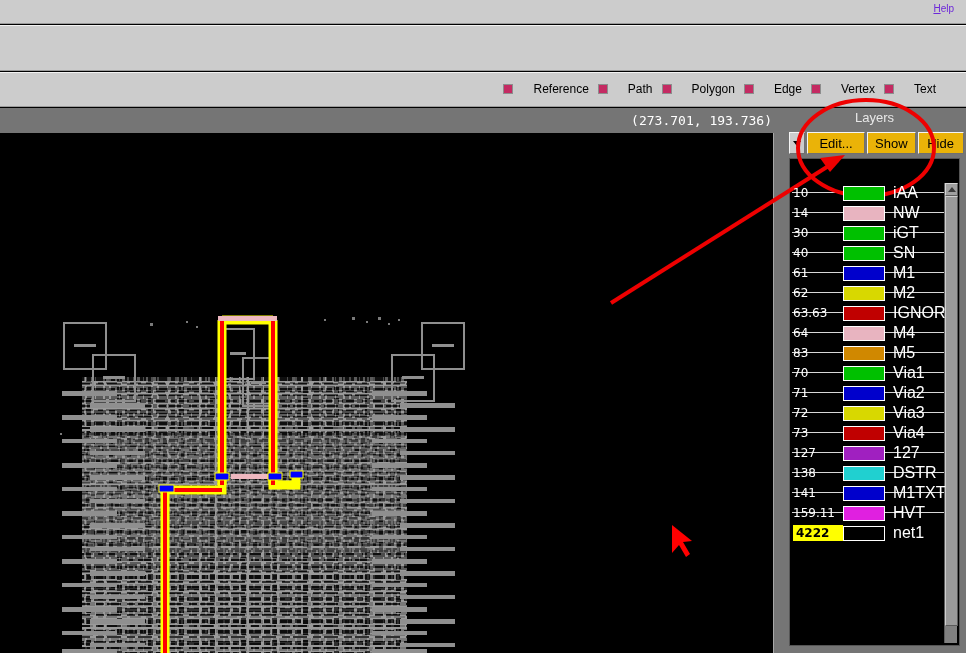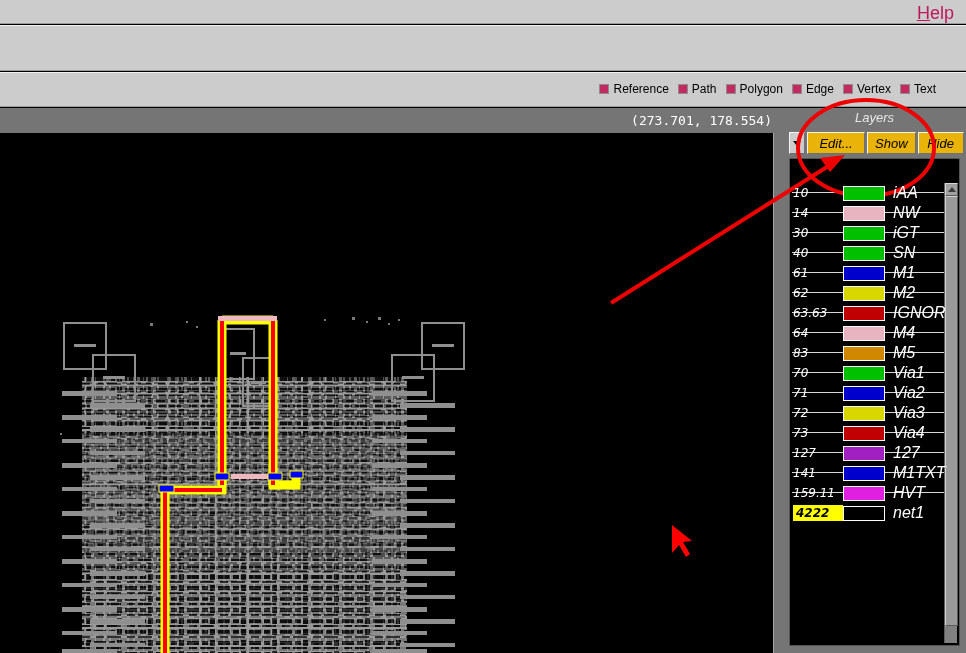--- a/index.html
+++ b/index.html
@@ -17,42 +17,42 @@
 
   
   .menubar {
     position: absolute; left: 0; top: 0; width: 966px; height: 24px;
     background: #cccccc;
     border-bottom: 1px solid #9a9a9a;
     box-sizing: border-box;
   }
   .menu-item {
     position: absolute; right: 8px; top: 2px;
-    font-size: 18px; color: #be185d;
+    font-size: 10px; color: #6d28d9;
     padding: 1px 4px;
   }
   .menu-item u { text-decoration: underline; }
 
   .toolbar-band {
     position: absolute; left: 0; width: 966px;
     background: #cccccc;
     box-sizing: border-box;
     border-top: 1px solid #f2f2f2;
     border-bottom: 1px solid #9a9a9a;
   }
   .band1 { top: 25px; height: 46px; }
   .band2 { top: 72px; height: 35px; }
 
   
   .legend {
     position: absolute; right: 30px; top: 80px;
     height: 18px;
     display: flex; align-items: center; gap: 9px;
   }
-  .legend-entry { display: flex; align-items: center; gap: 4px; }
+  .legend-entry { display: flex; align-items: center; gap: 20px; }
   .legend-swatch {
     width: 10px; height: 10px;
     border: 1px solid #8d8d8d;
     box-sizing: border-box;
   }
   .legend-label { font-size: 12px; color: #000; }
 
   
   .statusstrip {
     position: absolute; left: 0; top: 108px; width: 966px; height: 25px;
@@ -84,21 +84,20 @@
     border-left: 1px solid #a8a8a8;
     box-sizing: border-box;
   }
 
   
   .layers-panel {
     position: absolute; left: 783px; top: 108px;
     width: 183px; height: 545px;
     background: #757575;
     box-sizing: border-box;
-    font-style: italic;
   }
   .layers-title {
     position: absolute; left: 0; top: 2px; width: 183px;
     text-align: center;
     font-size: 13px; color: #e8e8e8;
   }
   .layers-buttons {
     position: absolute; left: 6px; top: 24px;
     display: flex; align-items: stretch; gap: 2px;
   }
@@ -256,21 +255,21 @@
     <span class="legend-swatch" style="background:#c42a62"></span>
     <span class="legend-label">Vertex</span>
   </div>
   <div class="legend-entry">
     <span class="legend-swatch" style="background:#c42a62"></span>
     <span class="legend-label">Text</span>
   </div>
 </div>
 
 <div class="statusstrip"></div>
-<div class="coords">(273.701, 178.554)</div>
+<div class="coords">(273.701, 193.736)</div>
 
 <div class="canvas">
   <svg width="773" height="520" viewBox="0 0 773 520">
     <rect x="0" y="0" width="773" height="520" fill="#000000"></rect>
 
     <defs>
       <pattern id="cells" width="24" height="9" patternUnits="userSpaceOnUse">
         <rect width="24" height="9" fill="#9a9a9a"></rect>
         <rect x="0" y="1" width="7" height="4" fill="#111"></rect>
         <rect x="9" y="1" width="4" height="4" fill="#111"></rect>
@@ -507,20 +506,26 @@
           <div class="layer-name">Via4</div>
         </div>
         <div class="layer-row">
           <div class="strike"></div>
           <div class="layer-num">127</div>
           <div class="layer-swatch" style="background: rgb(160, 32, 192);"></div>
           <div class="layer-name">127</div>
         </div>
         <div class="layer-row">
           <div class="strike"></div>
+          <div class="layer-num">138</div>
+          <div class="layer-swatch" style="background: rgb(32, 208, 208);"></div>
+          <div class="layer-name">DSTR</div>
+        </div>
+        <div class="layer-row">
+          <div class="strike"></div>
           <div class="layer-num">141</div>
           <div class="layer-swatch" style="background: rgb(0, 0, 204);"></div>
           <div class="layer-name">M1TXT</div>
         </div>
         <div class="layer-row">
           <div class="strike"></div>
           <div class="layer-num">159.11</div>
           <div class="layer-swatch" style="background: rgb(224, 32, 224);"></div>
           <div class="layer-name">HVT</div>
         </div>

